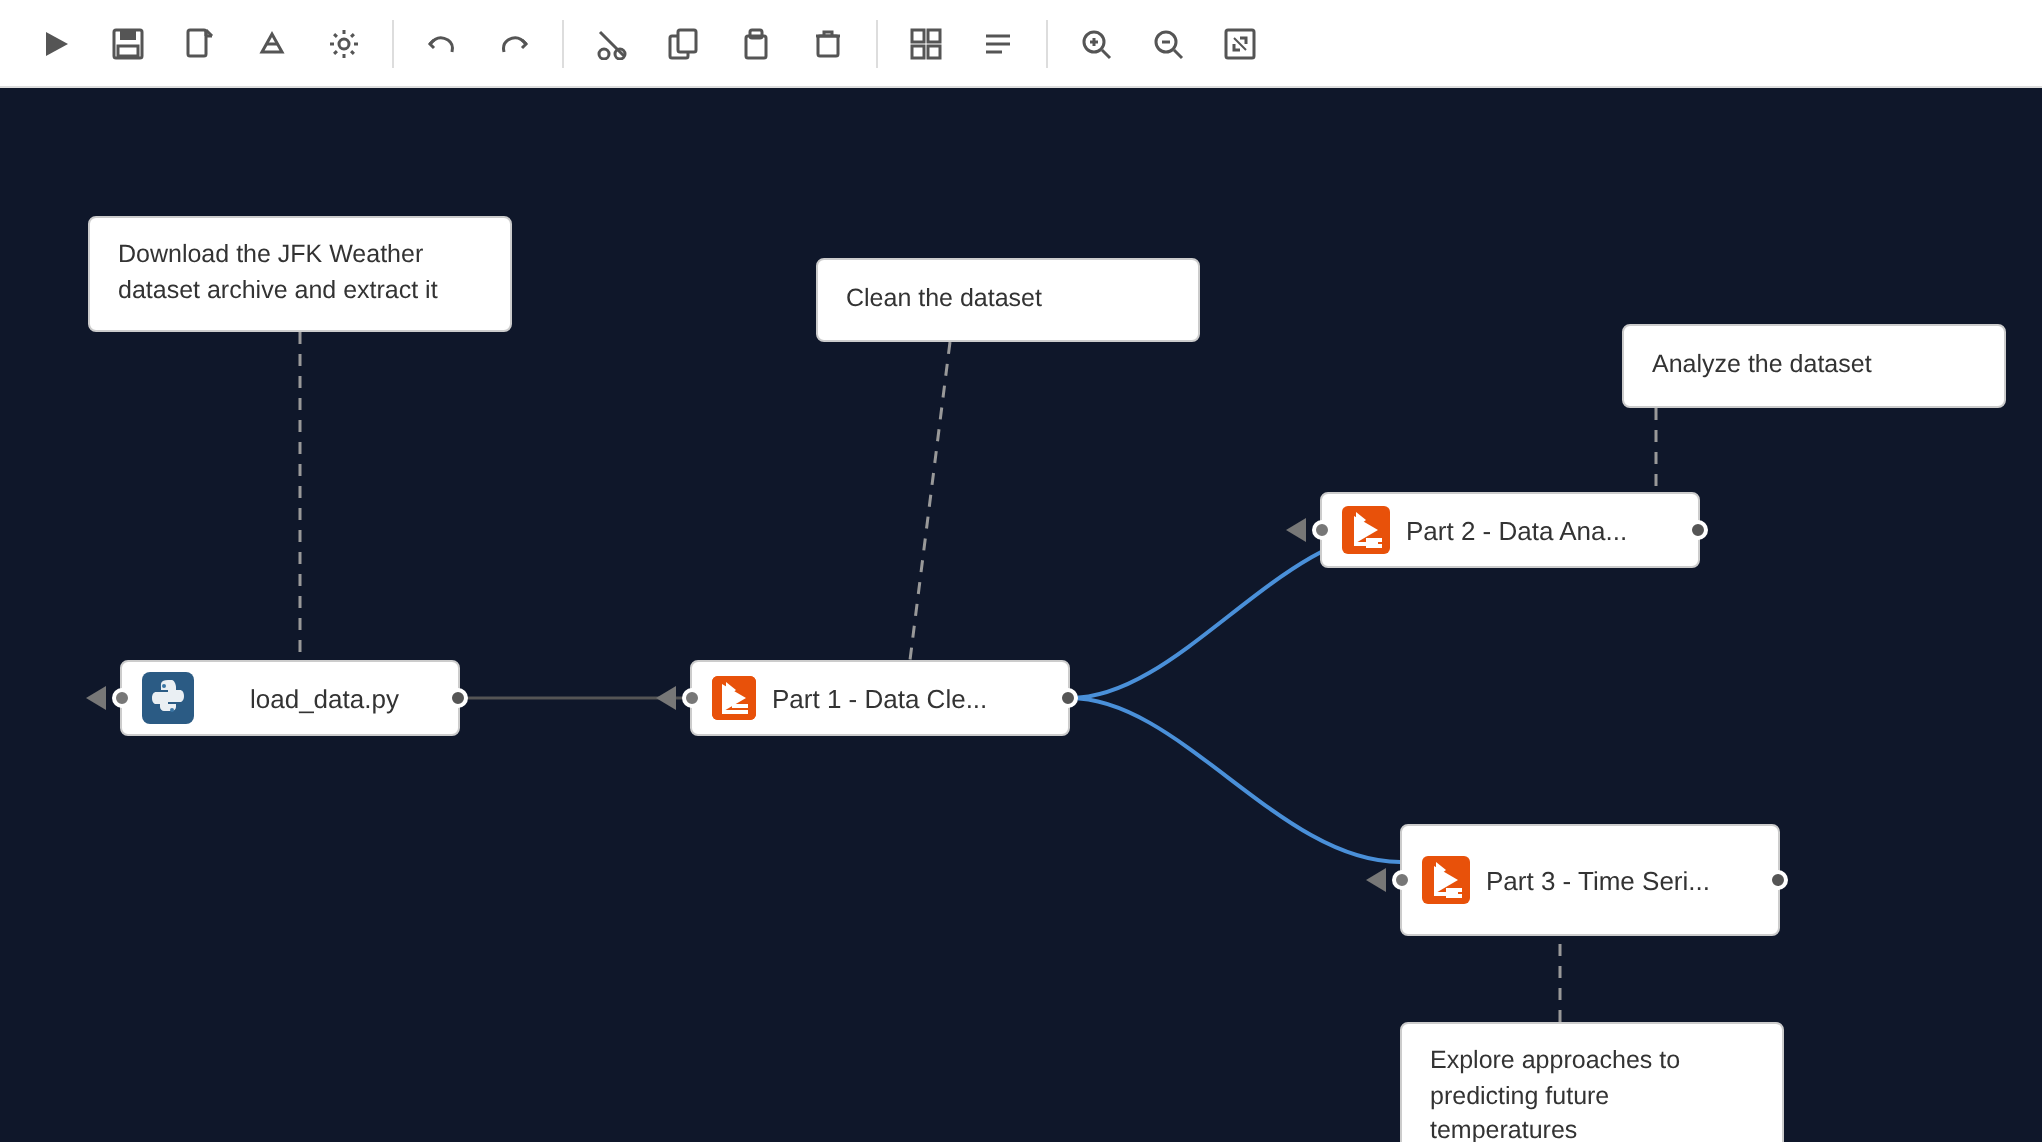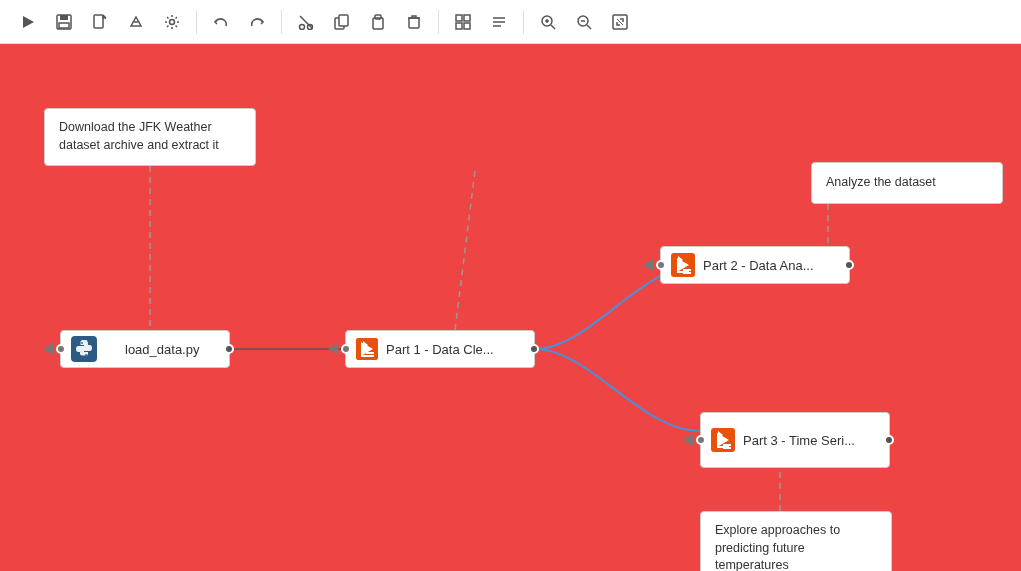--- a/index.html
+++ b/index.html
@@ -32,21 +32,21 @@
     .toolbar-divider {
       width: 1px;
       height: 24px;
       background: #ddd;
       margin: 0 4px;
     }
 
     .canvas {
       width: 1021px;
       height: 527px;
-      background: #ef4444;
+      background: #0f172a;
       position: relative;
       overflow: hidden;
     }
 
     .node-notebook {
       position: absolute;
       background: #ffffff;
       border: 1px solid #ccc;
       border-radius: 4px;
       display: flex;
@@ -277,20 +277,23 @@
 
     <path d="M535 305 C590 305 640 221 700 221" fill="none" stroke="#4a90d9" stroke-width="2"></path>
 
     <path d="M535 305 C590 305 640 387 700 387" fill="none" stroke="#4a90d9" stroke-width="2"></path>
   </svg>
 
   <div class="annotation-box" style="left:44px; top:64px; width:212px; height:58px;">
     <span>Download the JFK Weather dataset archive and extract it</span>
   </div>
 
+  <div class="annotation-box" style="left:408px; top:85px; width:192px; height:42px; display:flex; align-items:center;">
+    <span>Clean the dataset</span>
+  </div>
 
   <div class="annotation-box" style="left:776px; top:118px; width:192px; height:42px; display:flex; align-items:center;margin-left:35px;">
     <span>Analyze the dataset</span>
   </div>
 
   <div class="annotation-box" style="left:700px; top:467px; width:192px; height:72px;">
     <span>Explore approaches to predicting future temperatures</span>
   </div>
 
   <div class="node-notebook" style="position:absolute; left:60px; top:286px; width:170px; height:38px;">

